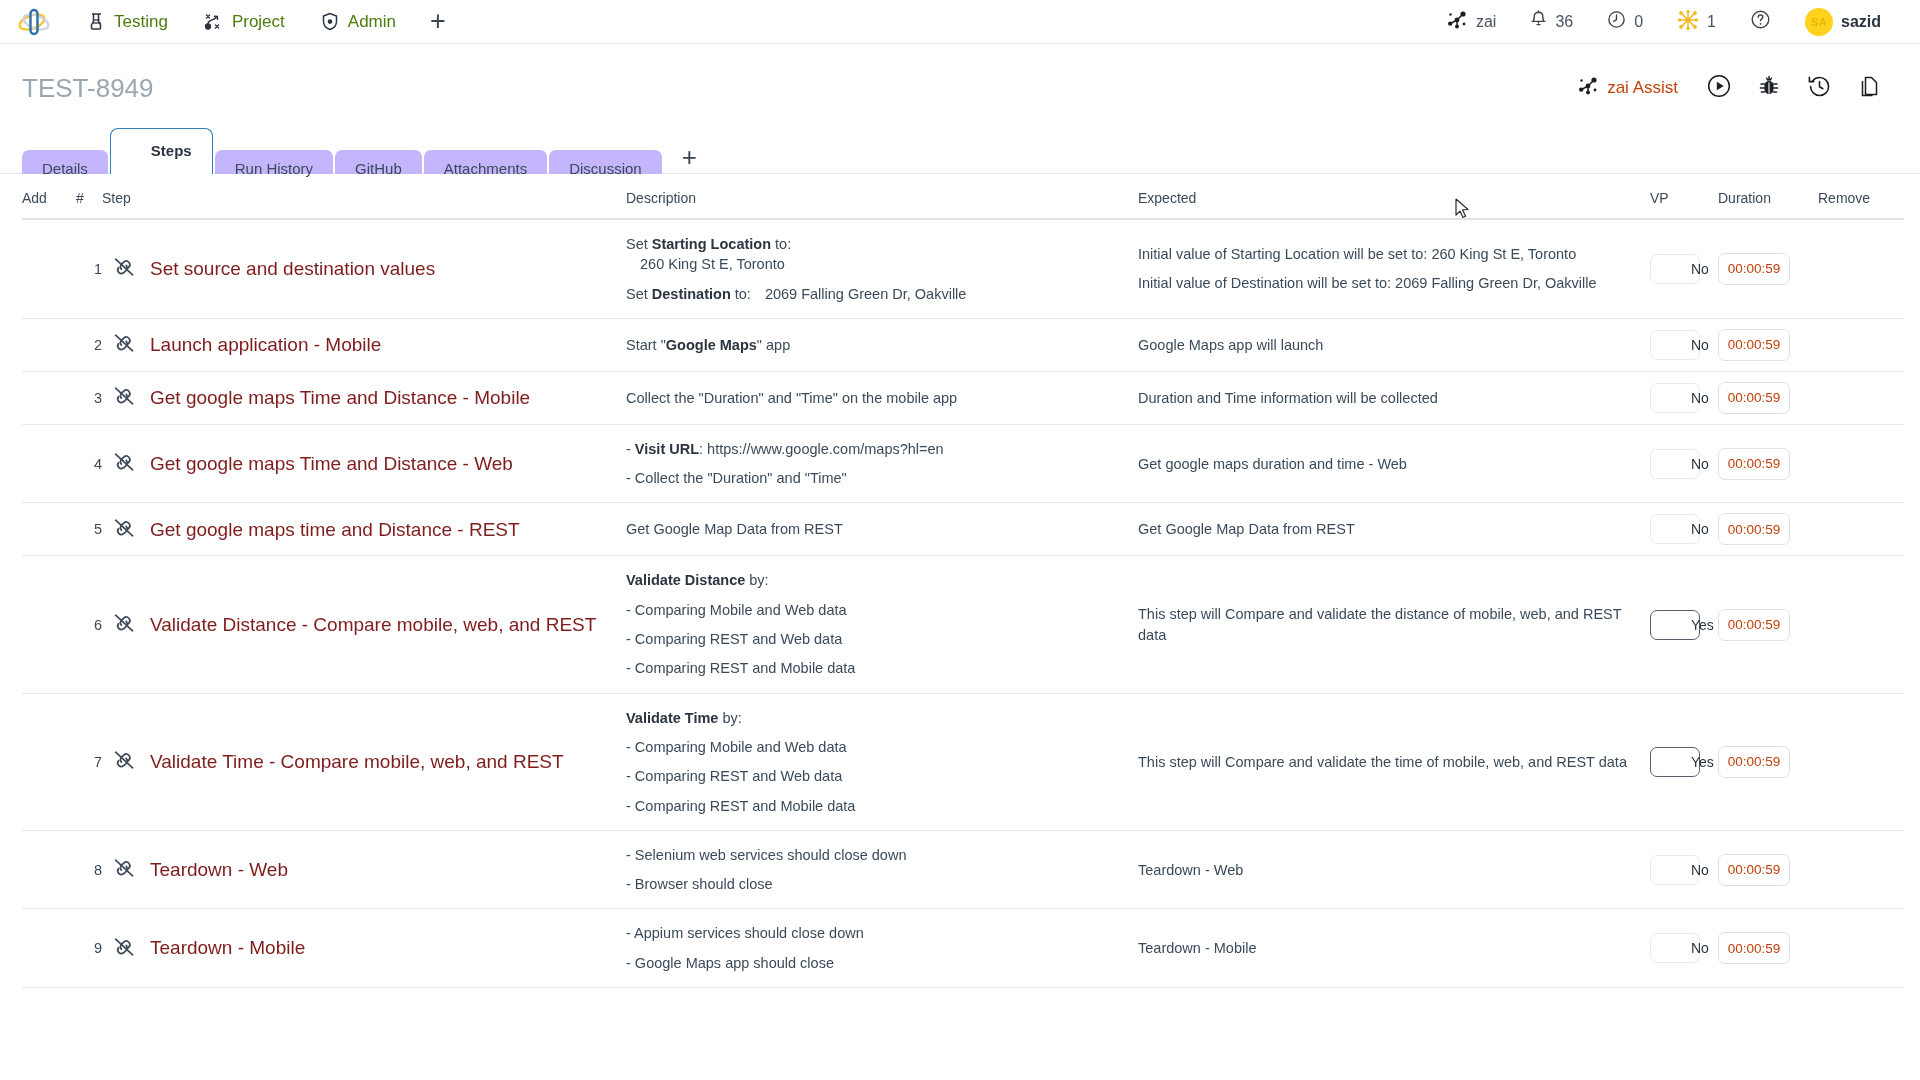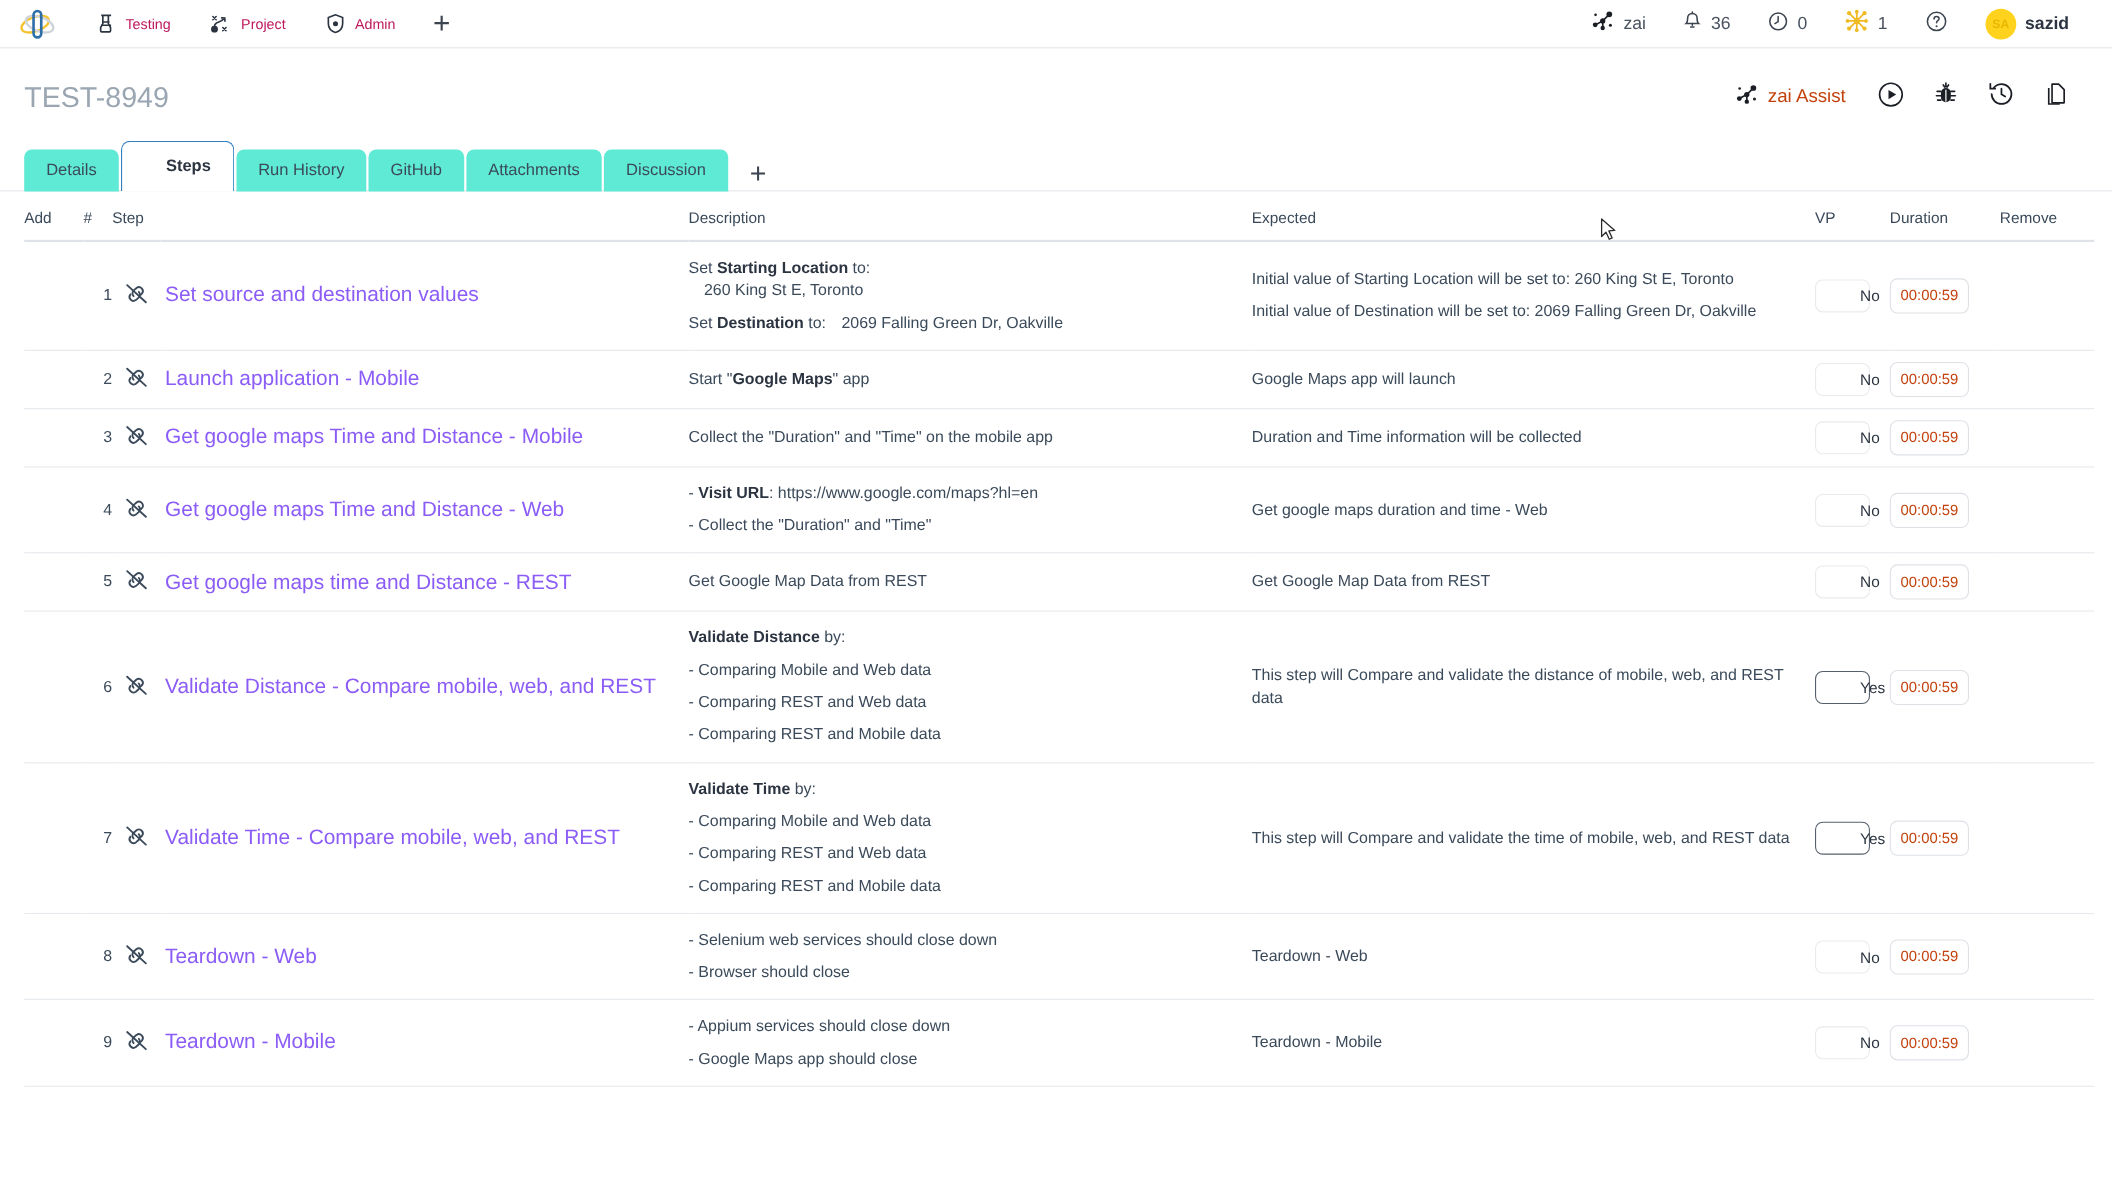--- a/index.html
+++ b/index.html
@@ -18,21 +18,21 @@
     align-items: center;
     border-bottom: 1px solid #e3e6ea;
     padding: 0 22px 0 14px;
     position: relative;
     background: #fff;
   }
   .brand-logo { width: 40px; height: 34px; display: flex; align-items: center; justify-content: center; margin-right: 16px; }
   .nav-item {
     display: flex; align-items: center; gap: 9px;
     padding: 0 18px; height: 36px;
-    font-size: 13px; color: #be185d; cursor: pointer;
+    font-size: 17px; color: #4d7c0f; cursor: pointer;
   }
   .nav-item .ni-icon { display: flex; align-items: center; }
   .nav-plus {
     font-size: 27px; color: #3c4450; line-height: 1;
     padding: 0 16px; cursor: pointer; font-weight: 300;
   }
   .nav-right {
     margin-left: auto; display: flex; align-items: center; gap: 0px;
   }
   .nr-item {
@@ -65,23 +65,23 @@
     display: flex; align-items: flex-end;
     padding-left: 22px; margin-top: 22px;
     height: 46px;
     position: relative;
   }
   .tabs-row::after {
     content:""; position:absolute; left:0; right:0; bottom:0;
     height:1px; background:#e3e6ea;
   }
   .tab {
-    padding: 0 20px; height: 38px; line-height: 38px;
+    padding: 0 20px; height: 24px; line-height: 38px;
     font-size: 15px; color: #3b4a5a; cursor: pointer;
-    background: #5eead4; border-radius: 7px 7px 0 0;
+    background: #c4b5fd; border-radius: 7px 7px 0 0;
     margin-right: 2px; position: relative; z-index: 1;
   }
   .tab.active {
     background: #ffffff; font-weight: bold; color: #2b3440;
     border: 1.5px solid #2f7fc1; border-bottom: none;
     height: 46px; line-height: 44px;
     border-radius: 8px 8px 0 0;
     z-index: 3;
     padding-left: 40px;
   }
@@ -102,21 +102,21 @@
   .col-desc  { width: 512px; }
   .col-exp   { width: 512px; }
   .col-vp    { width: 68px; }
   .col-dur   { width: 100px; }
   .col-rem   { width: 86px; }
 
   table.steps tbody tr { border-bottom: 1px solid #e6e9ed; }
   table.steps tbody td { padding: 10px 0; vertical-align: middle; font-size: 14.5px; }
   td.c-num { text-align: right; padding-right: 0; color: #3b4a5a; font-size: 14px; }
   td.c-link { text-align: center; }
-  .step-title { color: #8b5cf6; font-size: 19px; line-height: 1.45; cursor: pointer; padding-left: 4px; }
+  .step-title { color: #7f1d1d; font-size: 19px; line-height: 1.45; cursor: pointer; padding-left: 4px; }
   .desc-cell, .exp-cell { color: #3b4a5a; font-size: 14.5px; line-height: 1.4; padding-right: 22px; }
   .desc-line { margin: 9px 0; }
   .desc-line:first-child { margin-top: 4px; flex-direction: column; }
   .desc-line:last-child { margin-bottom: 4px; }
   .kv { display: flex; }
   .kv .kv-label { white-space: nowrap; }
   .kv .kv-val { margin-left: 6px; }
   b { font-weight: bold; color: #2b3440; }
 
   .vp-btn {

